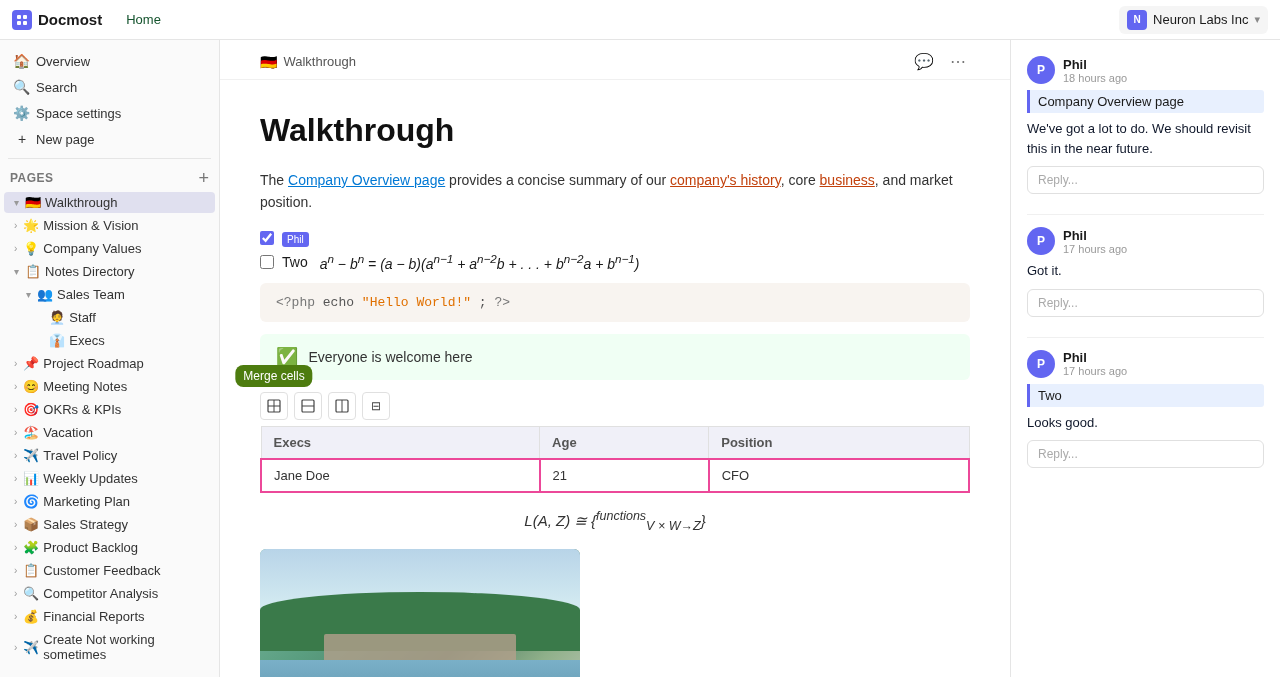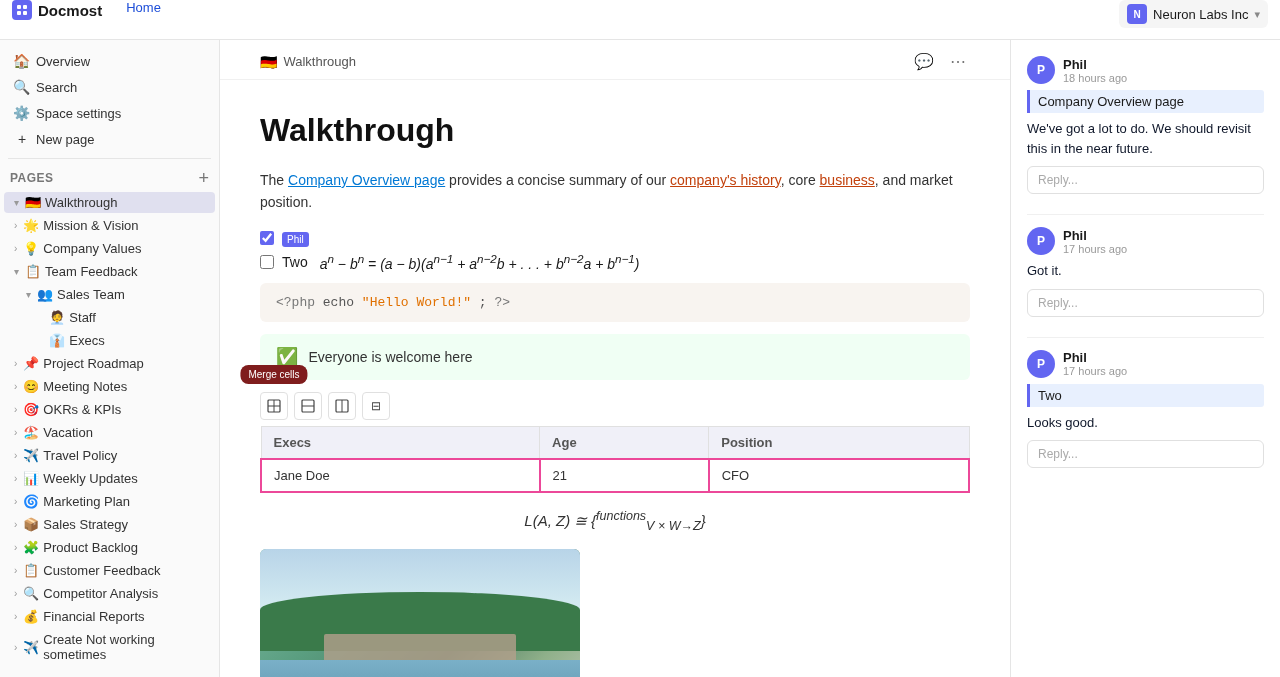--- a/index.html
+++ b/index.html
@@ -1,23 +1,23 @@
 <!DOCTYPE html>
 <html><head>
   <meta charset="utf-8">
   <style>
     * { box-sizing: border-box; margin: 0; padding: 0; }
     body { font-family: -apple-system, BlinkMacSystemFont, 'Segoe UI', sans-serif; font-size: 14px; color: #1a1a1a; background: #fff; display: flex; flex-direction: column; height: 100vh; overflow: hidden; }
 
     
-    .topbar { height: 40px; background: #fff; border-bottom: 1px solid #e5e5e5; display: flex; align-items: flex-start; padding: 0 12px; gap: 12px; flex-shrink: 0; }
+    .topbar { height: 40px; background: #fff; border-bottom: 1px solid #e5e5e5; display: flex; align-items: center; padding: 0 12px; gap: 12px; flex-shrink: 0; }
     .topbar-logo { font-weight: 700; font-size: 15px; display: flex; align-items: center; gap: 6px; }
     .topbar-logo-icon { width: 20px; height: 20px; background: #6366f1; border-radius: 4px; display: flex; align-items: center; justify-content: center; }
     .topbar-logo-icon svg { width: 12px; height: 12px; fill: #fff; }
-    .topbar-nav { margin-left: 12px; font-size: 13px; color: #1d4ed8; cursor: pointer; }
+    .topbar-nav { margin-left: 12px; font-size: 13px; color: #14532d; cursor: pointer; }
     .topbar-org { margin-left: auto; display: flex; align-items: center; gap: 6px; font-size: 13px; font-weight: 500; cursor: pointer; background: #f5f5f5; border-radius: 6px; padding: 4px 8px; }
     .org-avatar { width: 20px; height: 20px; background: #6366f1; border-radius: 4px; display: flex; align-items: center; justify-content: center; color: #fff; font-size: 10px; font-weight: 700; }
 
     
     .main-layout { display: flex; flex: 1; overflow: hidden; }
 
     
     .sidebar { width: 220px; background: #fafafa; border-right: 1px solid #e5e5e5; display: flex; flex-direction: column; overflow-y: auto; flex-shrink: 0; padding: 8px 0; }
     .sidebar-section-title { font-size: 13px; font-weight: 700; padding: 8px 12px 4px; color: #222; }
     .sidebar-item { display: flex; align-items: center; gap: 6px; padding: 4px 10px; cursor: pointer; border-radius: 4px; margin: 1px 4px; font-size: 13px; color: #333; }
@@ -47,21 +47,21 @@
     .editor-para { font-size: 14px; line-height: 1.6; color: #333; margin-bottom: 16px; }
     .editor-para a { color: #0078d4; text-decoration: underline; }
     .editor-para a.teal { color: #c2410c; }
     .checkbox-item { display: flex; align-items: center; gap: 8px; margin-bottom: 6px; font-size: 14px; }
     .checkbox-item input[type="checkbox"] { width: 14px; height: 14px; accent-color: #6366f1; }
     .code-block { background: #f8f4f0; border-radius: 6px; padding: 12px 16px; font-family: 'Courier New', monospace; font-size: 13px; color: #555; margin: 12px 0; }
     .code-block .php-tag { color: #777; }
     .code-block .str { color: #e07000; }
     .success-block { display: flex; align-items: center; gap: 10px; padding: 12px 16px; background: #f0fff4; border-radius: 6px; margin: 12px 0; font-size: 14px; color: #333; }
     .success-icon { color: #22c55e; font-size: 18px; }
-    .merge-cells-popup { position: absolute; background: #7f1d1d; color: #fff; font-size: 10px; padding: 4px 8px; border-radius: 8px; white-space: nowrap; top: -28px; left: 50%; transform: translateX(-50%); z-index: 10; }
+    .merge-cells-popup { position: absolute; background: #4d7c0f; color: #fff; font-size: 12px; padding: 4px 8px; border-radius: 8px; white-space: nowrap; top: -28px; left: 50%; transform: translateX(-50%); z-index: 10; }
     .table-toolbar { display: flex; gap: 6px; margin: 6px 0; align-items: center; }
     .table-toolbar-btn { width: 28px; height: 28px; background: #fff; border: 1px solid #e0e0e0; border-radius: 4px; display: flex; align-items: center; justify-content: center; cursor: pointer; font-size: 12px; color: #444; }
 
     table { width: 100%; border-collapse: collapse; margin-bottom: 16px; }
     table th { background: #f0f0f8; padding: 8px 12px; text-align: left; font-size: 13px; font-weight: 600; color: #555; border: 1px solid #e0e0e0; }
     table td { padding: 8px 12px; font-size: 13px; color: #333; border: 2px solid #ec4899; }
 
     .math-formula { font-size: 15px; margin: 16px 0; text-align: center; font-style: italic; color: #333; }
     .image-placeholder { width: 320px; height: 170px; background: linear-gradient(135deg, #7ab8a0 0%, #5a9e80 30%, #4a7a60 60%, #8fb08a 80%, #c0c8b8 100%); border-radius: 6px; position: relative; overflow: hidden; }
     .image-sky { position: absolute; top: 0; left: 0; right: 0; height: 60%; background: linear-gradient(180deg, #b8d4e8 0%, #d0e8f0 50%, #e8f2f8 100%); }
@@ -149,21 +149,21 @@
 
     <div class="page-item">
       <span class="chevron">›</span>
       <span class="page-emoji">💡</span>
       <span>Company Values</span>
     </div>
 
     <div class="page-item">
       <span class="chevron">▾</span>
       <span class="page-emoji">📋</span>
-      <span>Team Feedback</span>
+      <span>Notes Directory</span>
     </div>
 
     <div class="page-item page-item-indent1">
       <span class="chevron">▾</span>
       <span class="page-emoji">👥</span>
       <span>Sales Team</span>
     </div>
 
     <div class="page-item page-item-indent2">
       <span class="chevron" style="visibility:hidden;">›</span>

